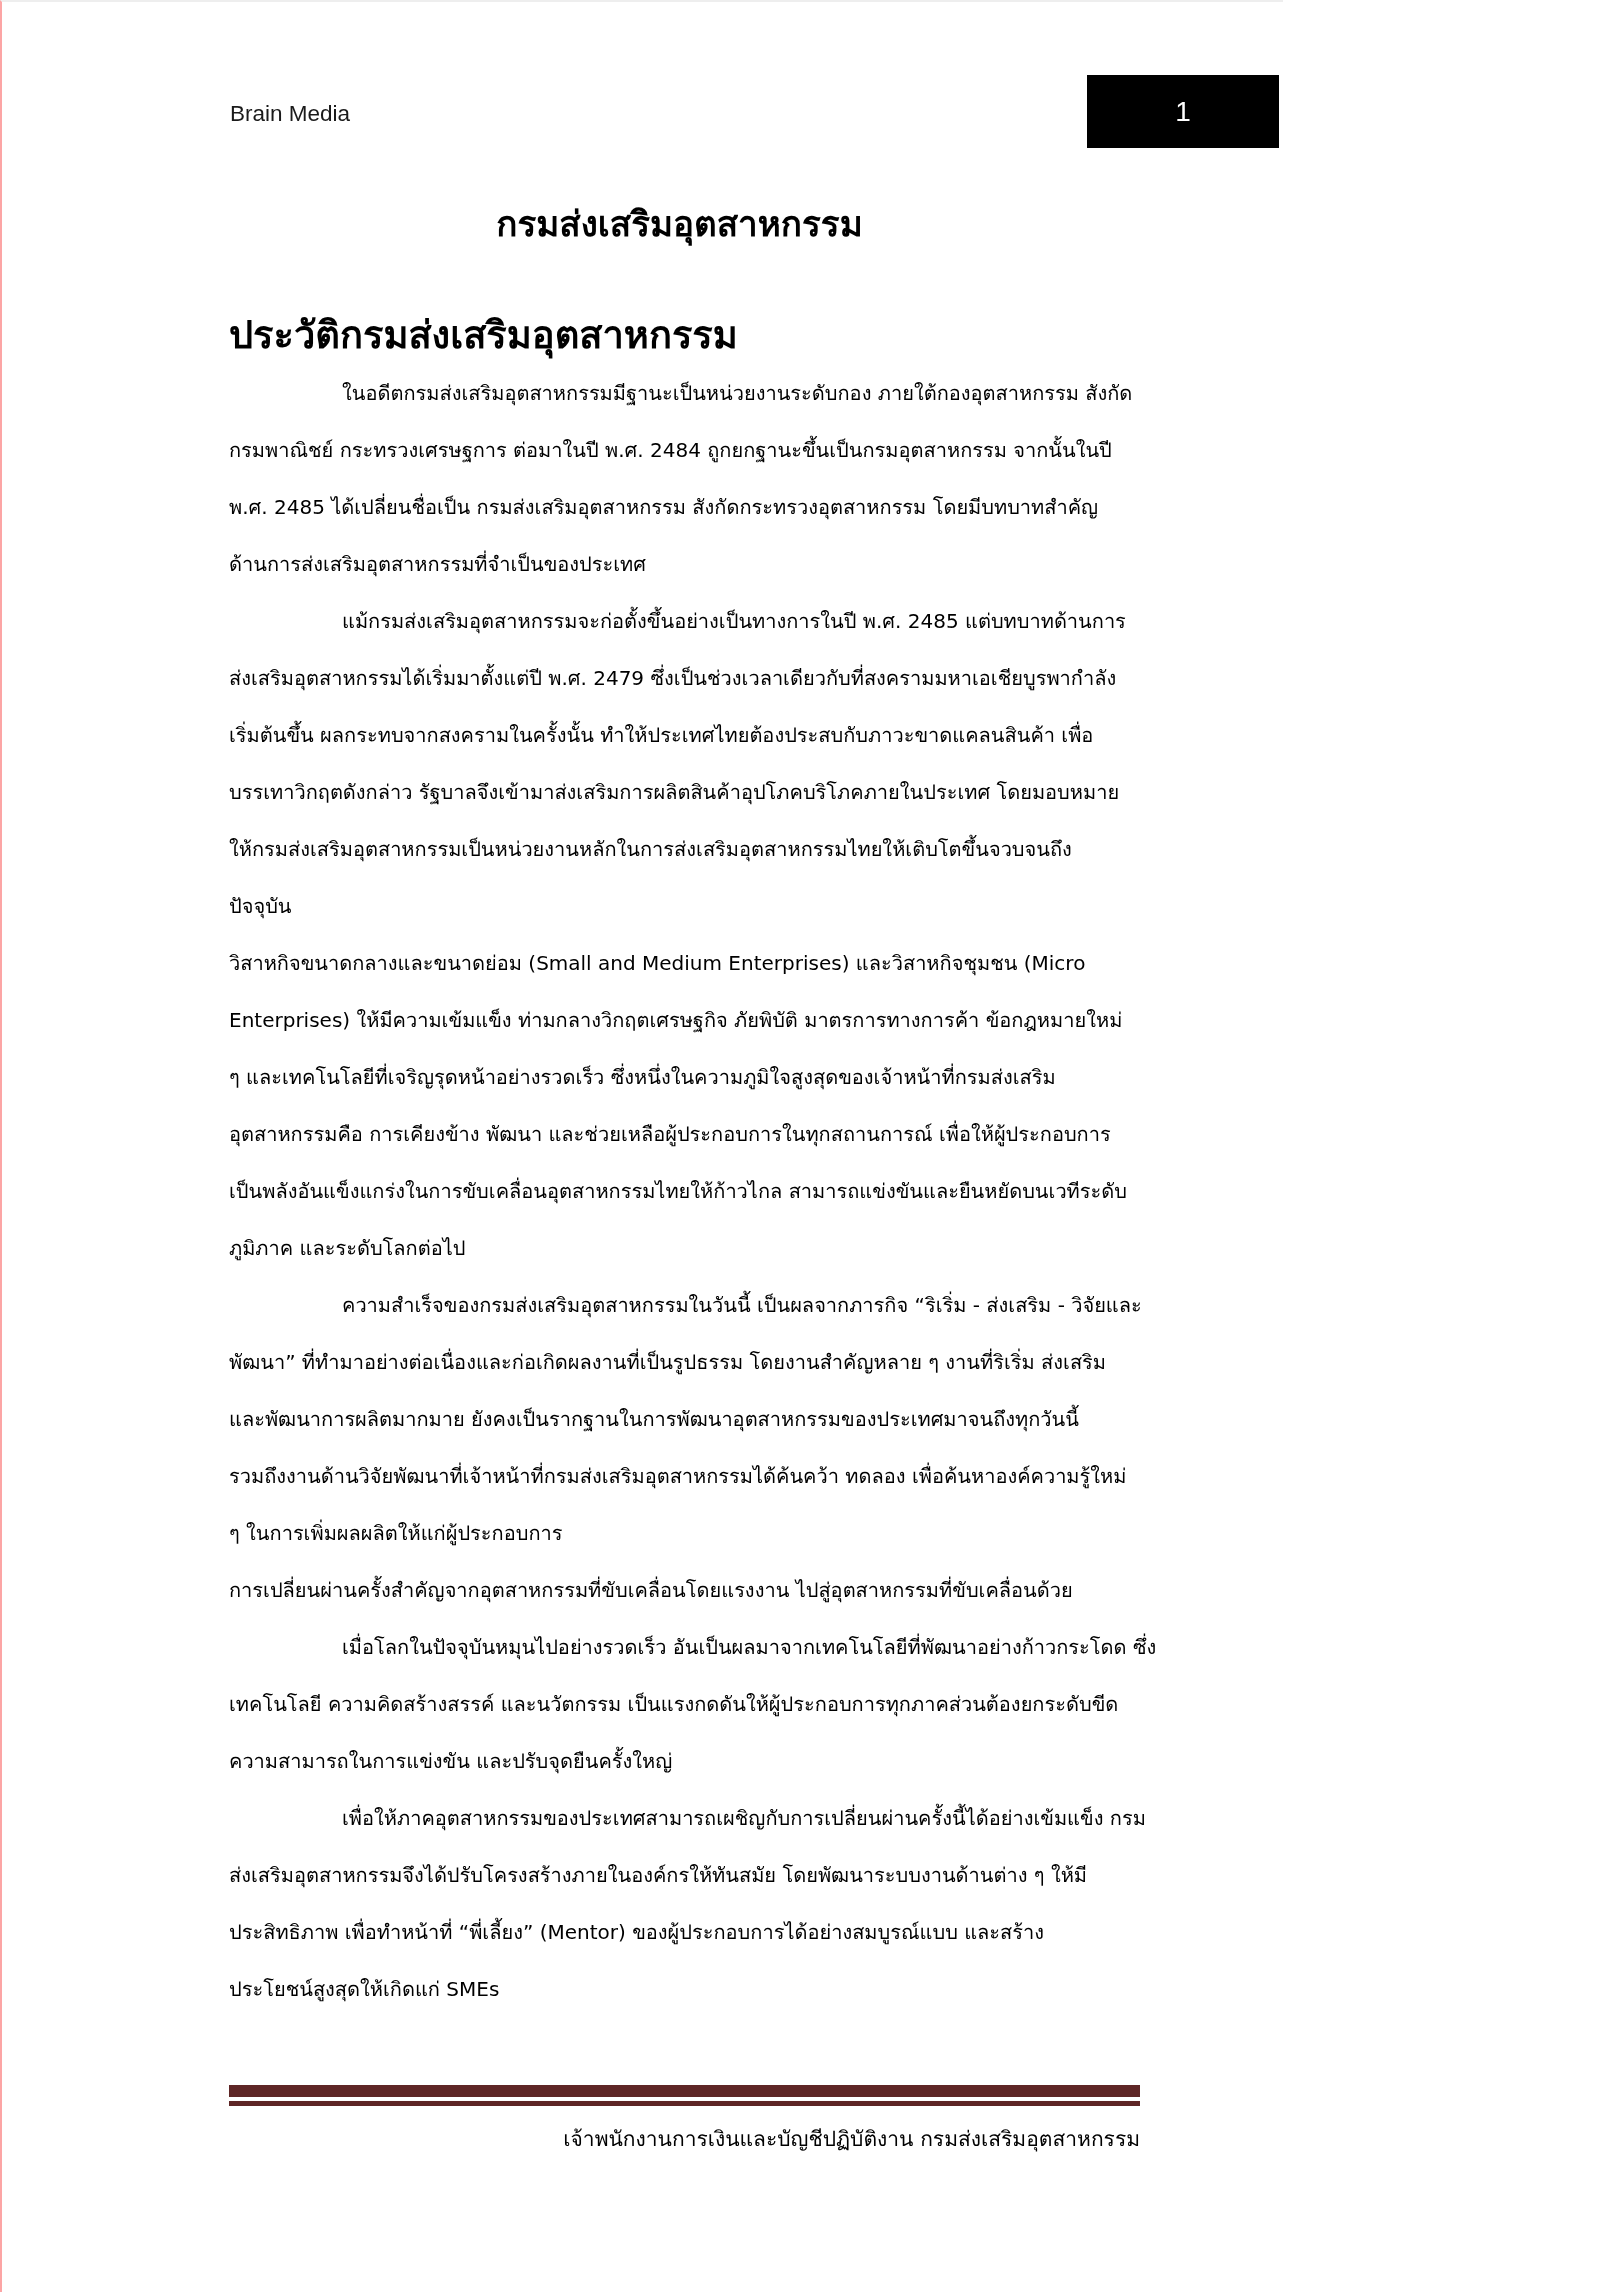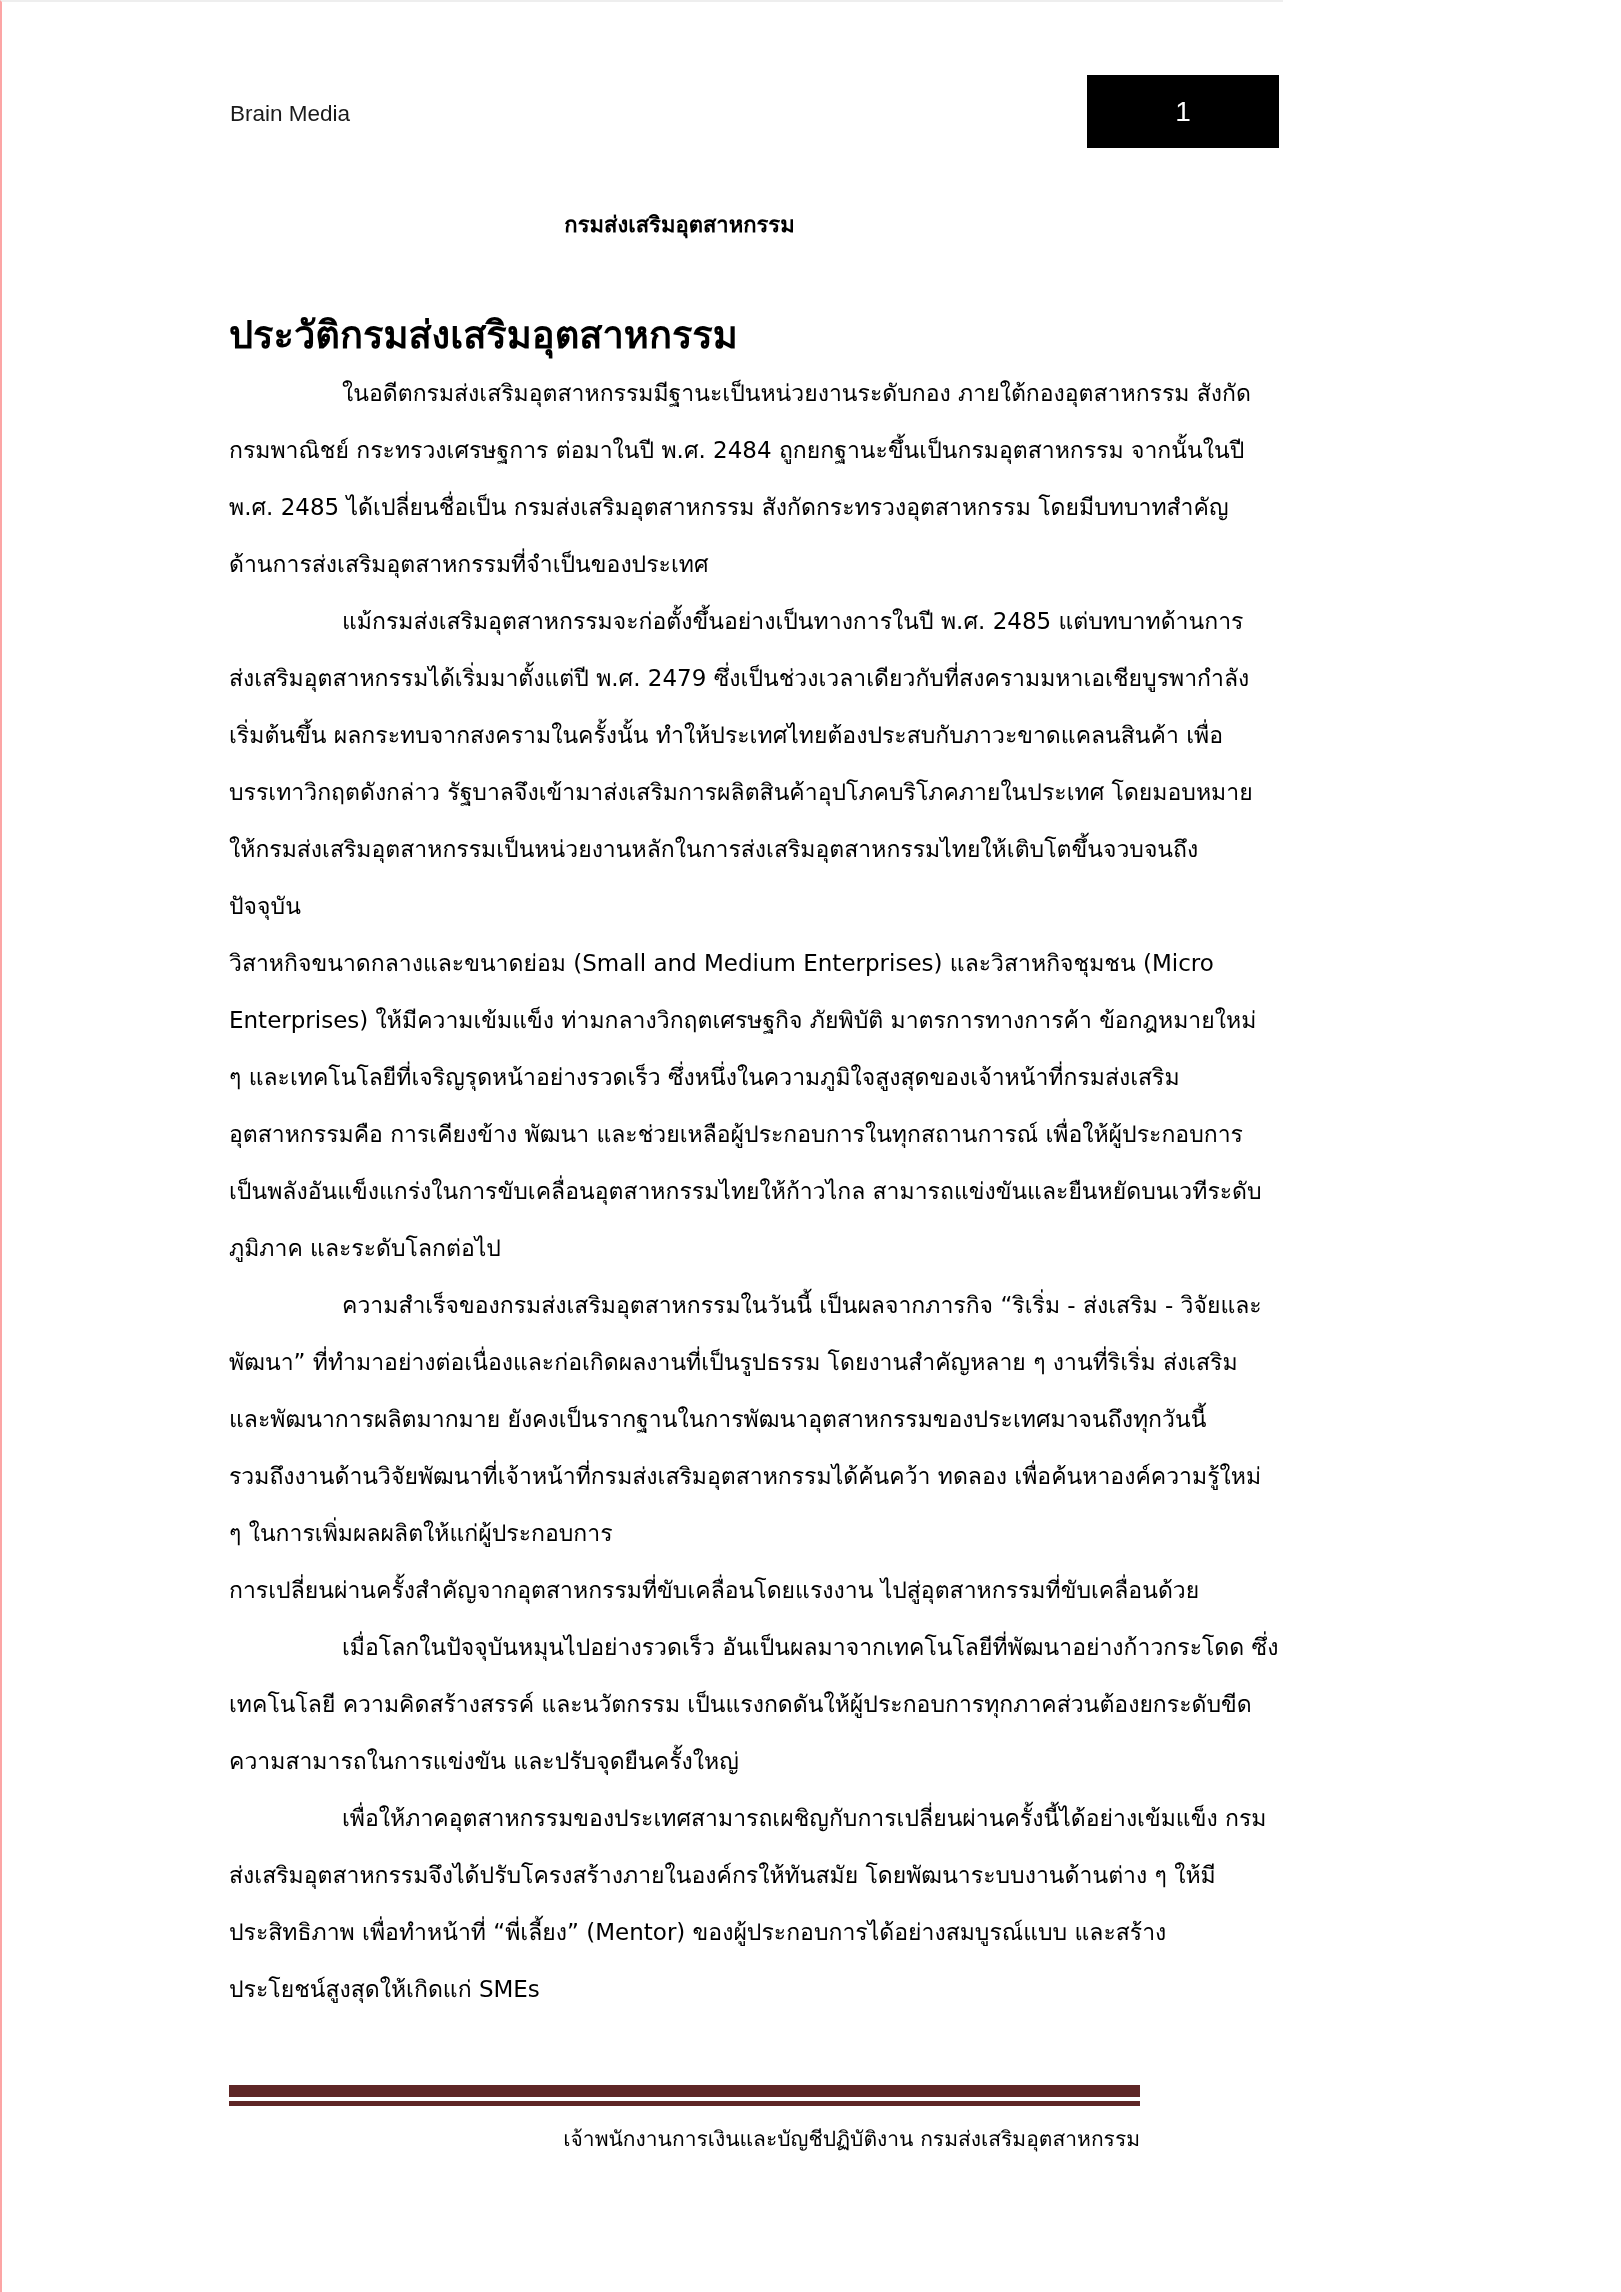--- a/index.html
+++ b/index.html
@@ -44,34 +44,34 @@
   }
   .content {
     position: absolute;
     left: 227px;
     right: 153px;
     top: 0;
   }
   .doc-title {
     margin: 199px 0 0 0;
     text-align: center;
-    font-size: 22px;
+    font-size: 35px;
     font-weight: bold;
     line-height: 47px;
   }
   .section-heading {
     margin: 65px 0 0 0;
     font-size: 38px;
     font-weight: bold;
     line-height: 45px;
     text-align: left;
   }
   .body-text {
     margin-top: 6.9px;
-    font-size: 23px;
+    font-size: 20px;
     line-height: 57px;
   }
   .body-text .line {
     white-space: nowrap;
   }
   .body-text .line.first {
     padding-left: 113px;
   }
   .doc-footer {
     position: absolute;

